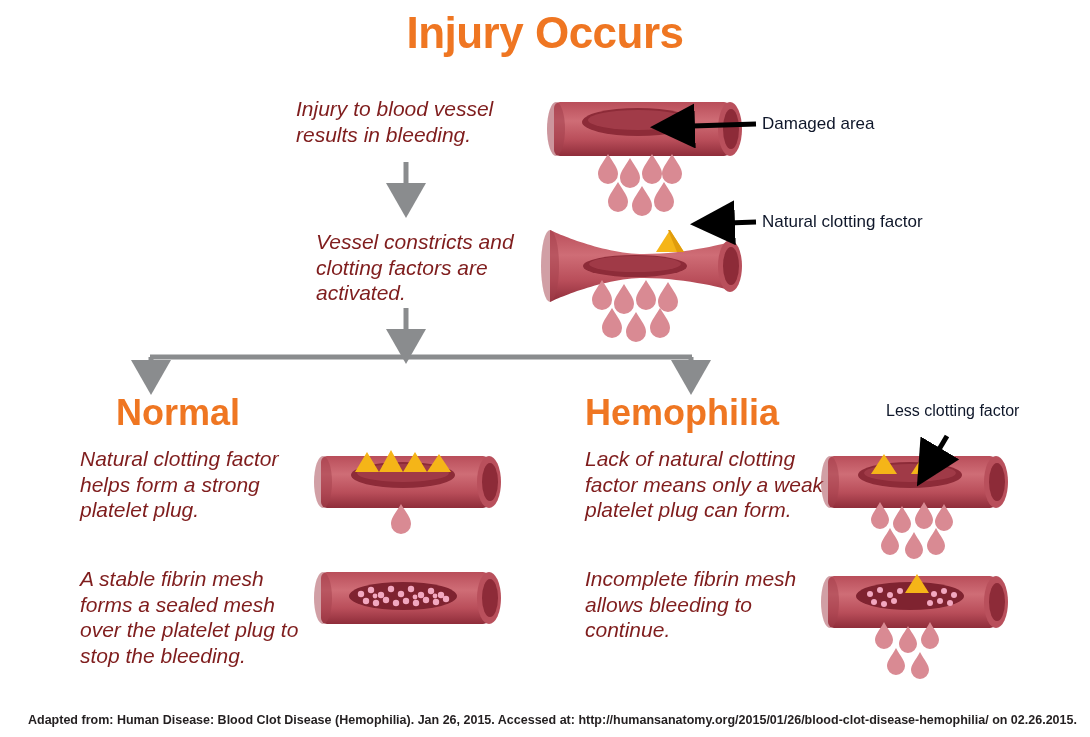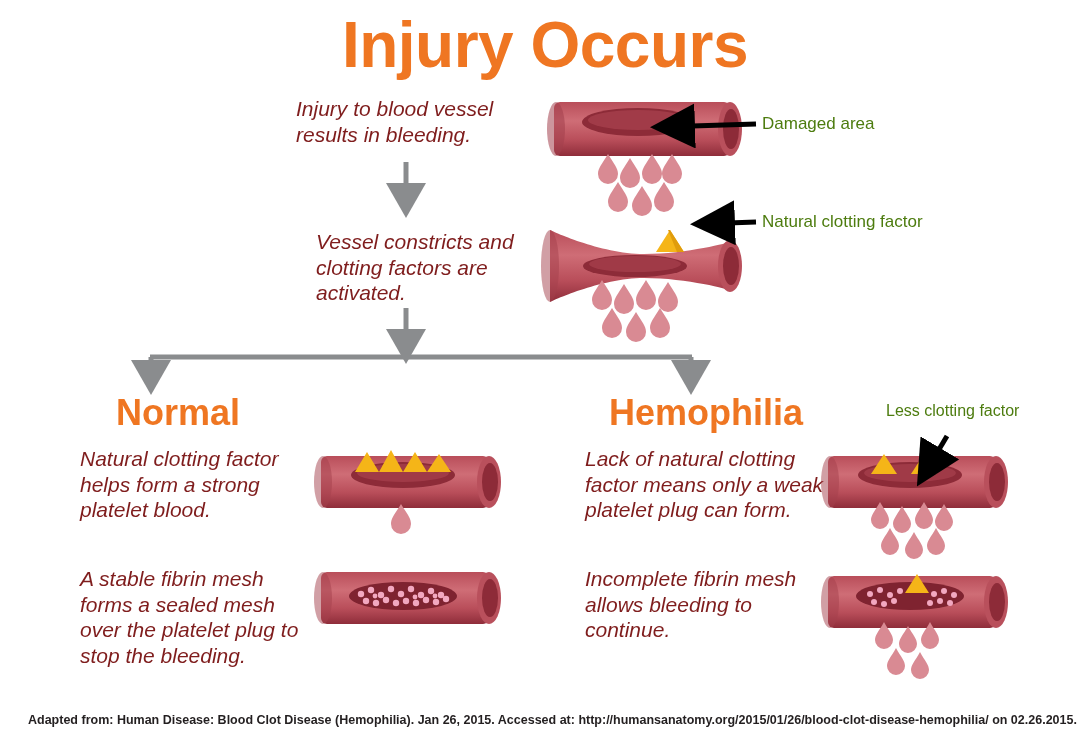--- a/index.html
+++ b/index.html
@@ -13,35 +13,35 @@
     position: relative;
     font-family: "Liberation Sans", sans-serif;
     color: #231f20;
     overflow: hidden;
   }
   .abs { position: absolute; }
 
   #title {
     left: 0; right: 0; top: 8px;
     text-align: center;
-    font-size: 64px;
+    font-size: 44px;
     font-weight: bold;
     color: #ef7622;
     letter-spacing: -0.5px;
   }
 
   .body-text {
     font-size: 21px;
     line-height: 1.22;
     color: #7f1d1d;
     font-style: italic;
   }
   .label-text {
     font-size: 17px;
-    color: #4d7c0f;
+    color: #0f172a;
     white-space: nowrap;
   }
   .branch-title {
     font-size: 36px;
     font-weight: bold;
     color: #ef7622;
   }
   #footer {
     left: 28px; right: 20px; bottom: 10px;
     font-size: 12.5px;
@@ -69,23 +69,23 @@
 <div class="abs body-text" style="left:296px; top:229px; width:215px;margin-left:20px;">Vessel constricts and clotting factors are activated.</div>
 
 <div class="abs label-text" style="left:762px; top:114px;">Damaged area</div>
 
 <div class="abs label-text" style="left:762px; top:212px;">Natural clotting factor</div>
 
 <div class="abs label-text" style="left:886px; top:402px; font-size:16px;text-align:right;">Less clotting factor</div>
 
 <div class="abs branch-title" style="left:80px; top:392px;margin-left:36px;">Normal</div>
 
-<div class="abs branch-title" style="left:585px; top:392px;margin-left:24px;">Hemophilia</div>
-
-<div class="abs body-text" style="left:80px; top:446px; width:235px;">Natural clotting factor helps form a strong platelet blood.</div>
+<div class="abs branch-title" style="left:585px; top:392px;">Hemophilia</div>
+
+<div class="abs body-text" style="left:80px; top:446px; width:235px;">Natural clotting factor helps form a strong platelet plug.</div>
 
 <div class="abs body-text" style="left:80px; top:566px; width:240px;">A stable fibrin mesh forms a sealed mesh over the platelet plug to stop the bleeding.</div>
 
 <div class="abs body-text" style="left:585px; top:446px; width:240px;">Lack of natural clotting factor means only a weak platelet plug can form.</div>
 
 <div class="abs body-text" style="left:585px; top:566px; width:235px;">Incomplete fibrin mesh allows bleeding to continue.</div>
 
 <div class="abs" id="footer">Adapted from: Human Disease: Blood Clot Disease (Hemophilia). Jan 26, 2015. Accessed at: http://humansanatomy.org/2015/01/26/blood-clot-disease-hemophilia/ on 02.26.2015.</div>
 
 <div class="vessel" style="left:546px; top:88px;">

